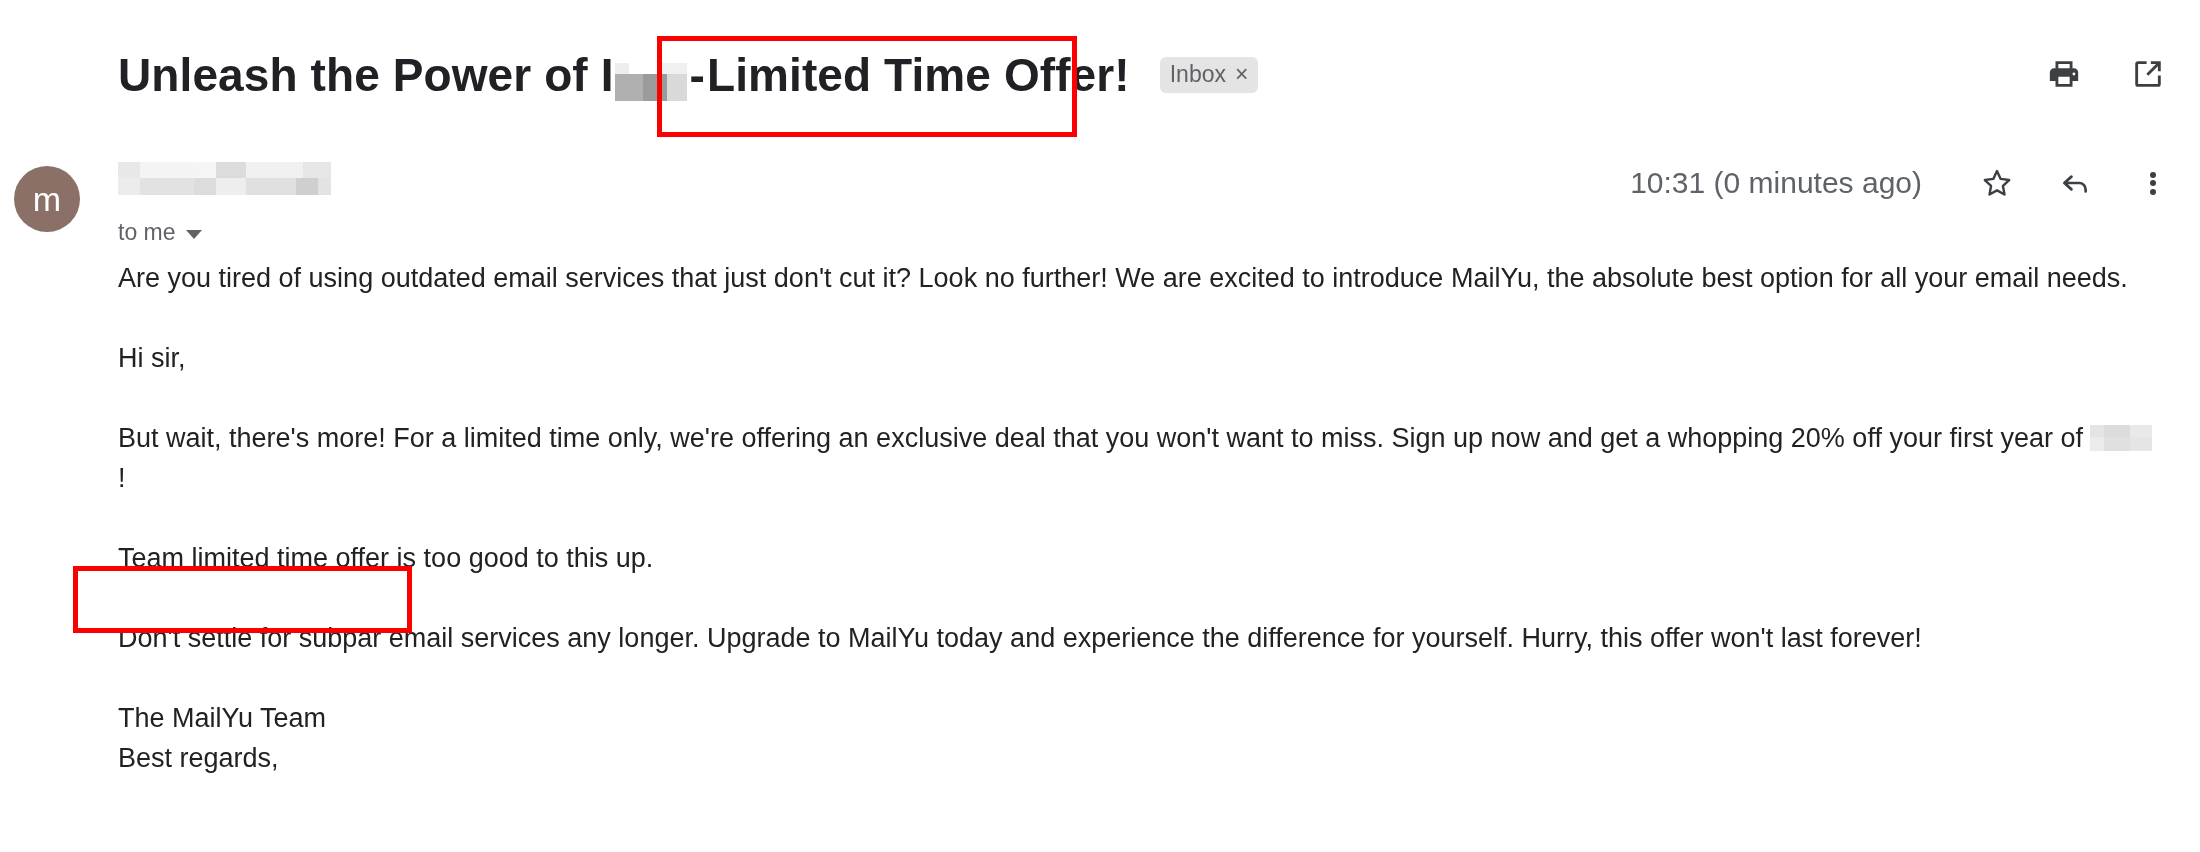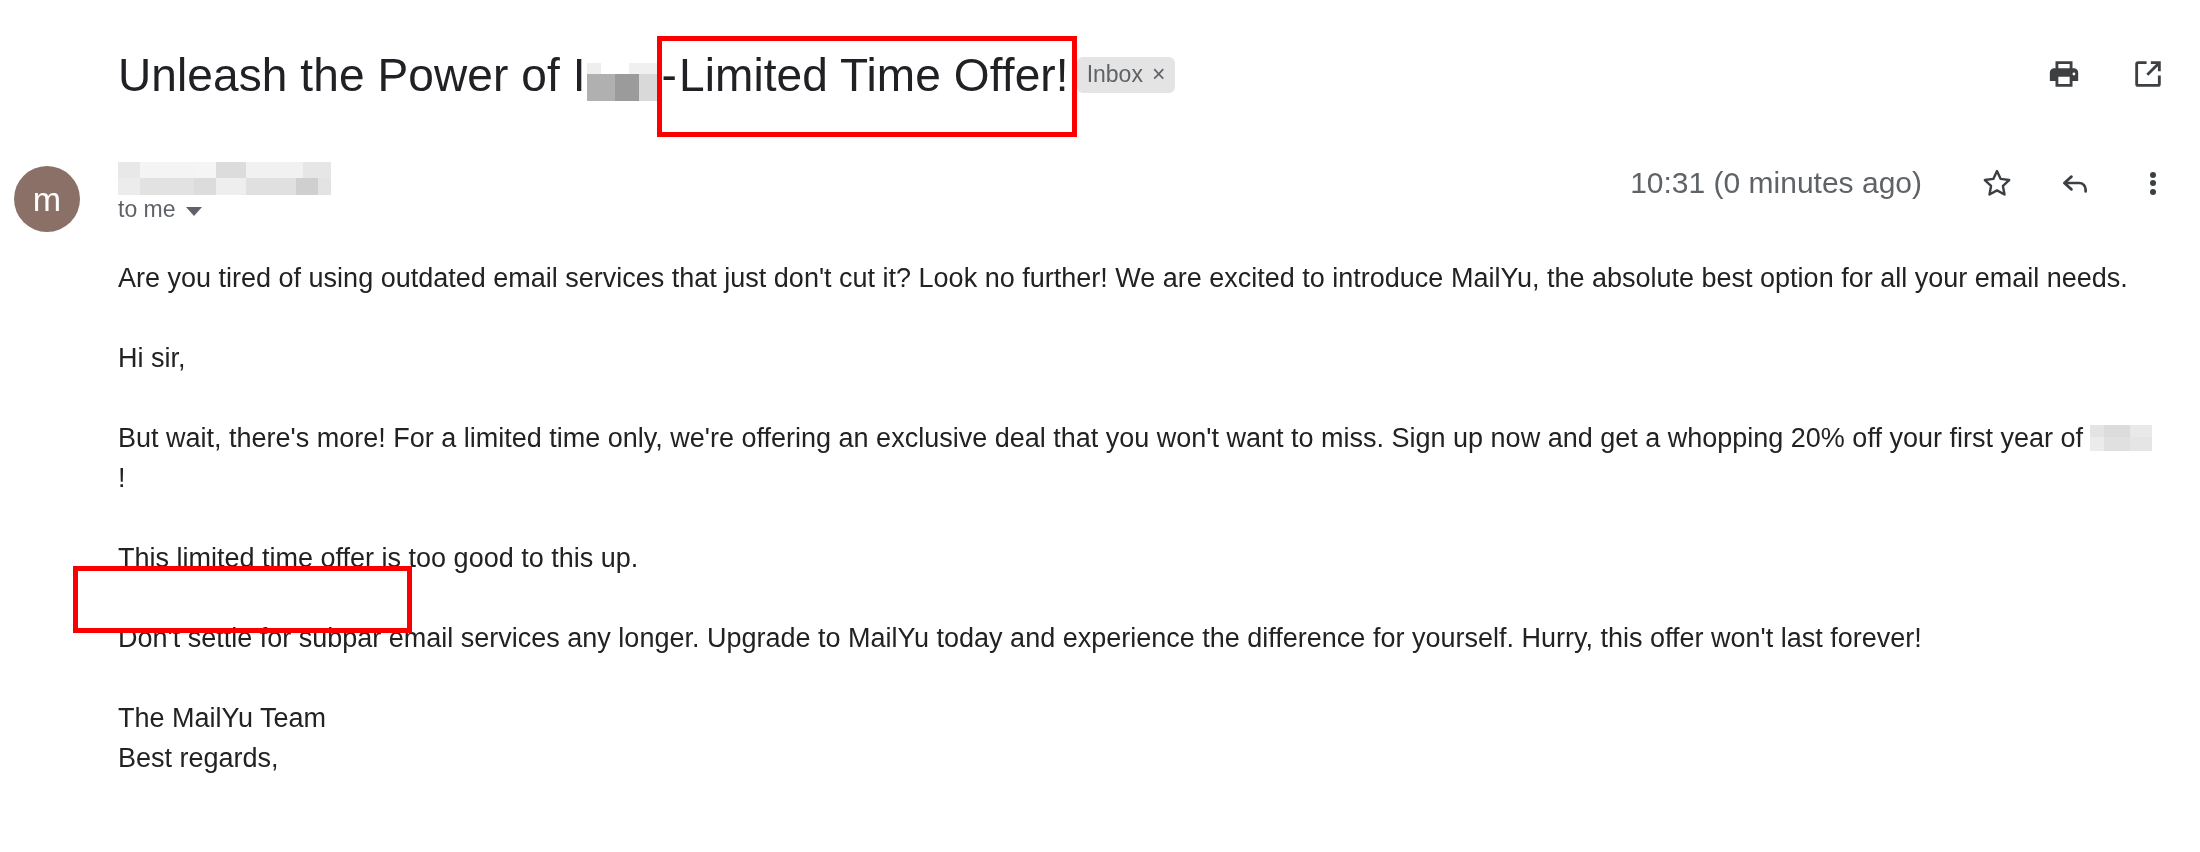--- a/index.html
+++ b/index.html
@@ -25,21 +25,21 @@
   .subject-line {
     position: absolute;
     left: 118px;
     top: 46px;
     display: flex;
     align-items: baseline;
     white-space: nowrap;
   }
   .subject-text {
     font-size: 46px;
-    font-weight: 400;
+    font-weight: 700;
     line-height: 58px;
     color: #202124;
     letter-spacing: .1px;
   }
   .subject-redaction {
     display: inline-block;
     width: 72px;
     height: 38px;
     margin: 0 1px -5px 1px;
     vertical-align: -5px;
@@ -49,21 +49,21 @@
         #ffffff 14px, #ffffff 42px,
         #f0f0f0 42px, #f0f0f0 72px) top/100% 11px no-repeat,
       linear-gradient(to right,
         #b0b0b0 0px, #b0b0b0 28px,
         #9b9b9b 28px, #9b9b9b 52px,
         #d9d9d9 52px, #d9d9d9 72px) bottom/100% 27px no-repeat;
   }
   .subject-dash { padding: 0 2px; }
 
   .inbox-chip {
-    margin-left: 8px;
+    margin-left: 30px;
     display: inline-flex;
     align-items: center;
     gap: 9px;
     background: #e4e4e4;
     border-radius: 6px;
     padding: 4px 10px 5px 10px;
     height: 36px;
     position: relative;
     top: -9px;
   }
@@ -131,21 +131,21 @@
       linear-gradient(to right,
         #ececec 0px,  #ececec 22px,
         #e2e2e2 22px, #e2e2e2 76px,
         #dcdcdc 76px, #dcdcdc 98px,
         #eeeeee 98px, #eeeeee 128px,
         #e0e0e0 128px,#e0e0e0 178px,
         #cfcfcf 178px,#cfcfcf 200px,
         #e3e3e3 200px,#e3e3e3 213px) bottom/100% 17px no-repeat;
   }
   .to-me {
-    margin-top: 0;
+    margin-top: 23px;
     display: flex;
     align-items: center;
     gap: 10px;
     font-size: 23px;
     color: #5f6368;
     line-height: 28px;
   }
   .caret-down {
     width: 0; height: 0;
     border-left: 8px solid transparent;
@@ -296,21 +296,21 @@
 </div>
 
 <div class="mail-body">
 
   <p class="para">Are you tired of using outdated email services that just don't cut it? Look no further! We are excited to introduce MailYu, the absolute best option for all your email needs.</p>
 
   <p class="para">Hi sir,</p>
 
   <p class="para"><span>But wait, there's more! For a limited time only, we're offering an exclusive deal that you won't want to miss. Sign up now and get a whopping 20% off your first year of </span><span class="body-redaction"></span><span>!</span></p>
 
-  <p class="para"><span>This limited time offer</span><span> is too good to this up.</span></p>
+  <p class="para"><span>Team limited time offer</span><span> is too good to this up.</span></p>
 
   <p class="para">Don't settle for subpar email services any longer. Upgrade to MailYu today and experience the difference for yourself. Hurry, this offer won't last forever!</p>
 
   <p class="para tight">The MailYu Team</p>
   <p class="para tight">Best regards,</p>
 </div>
 
 <div class="redbox" id="redbox-title" style="border-color: rgb(250, 0, 0);"></div>
 <div class="redbox" id="redbox-offer" style="border-color: rgb(250, 0, 0);"></div>
 

